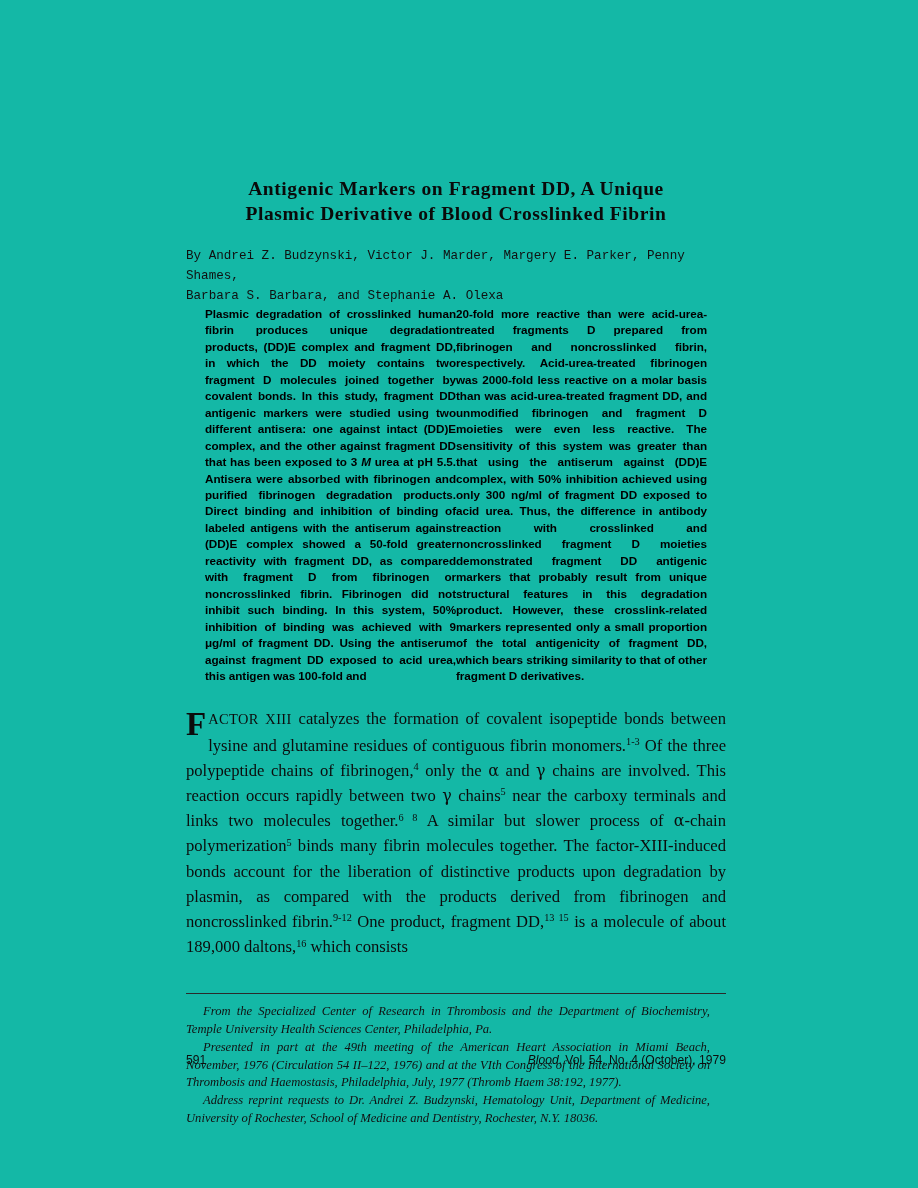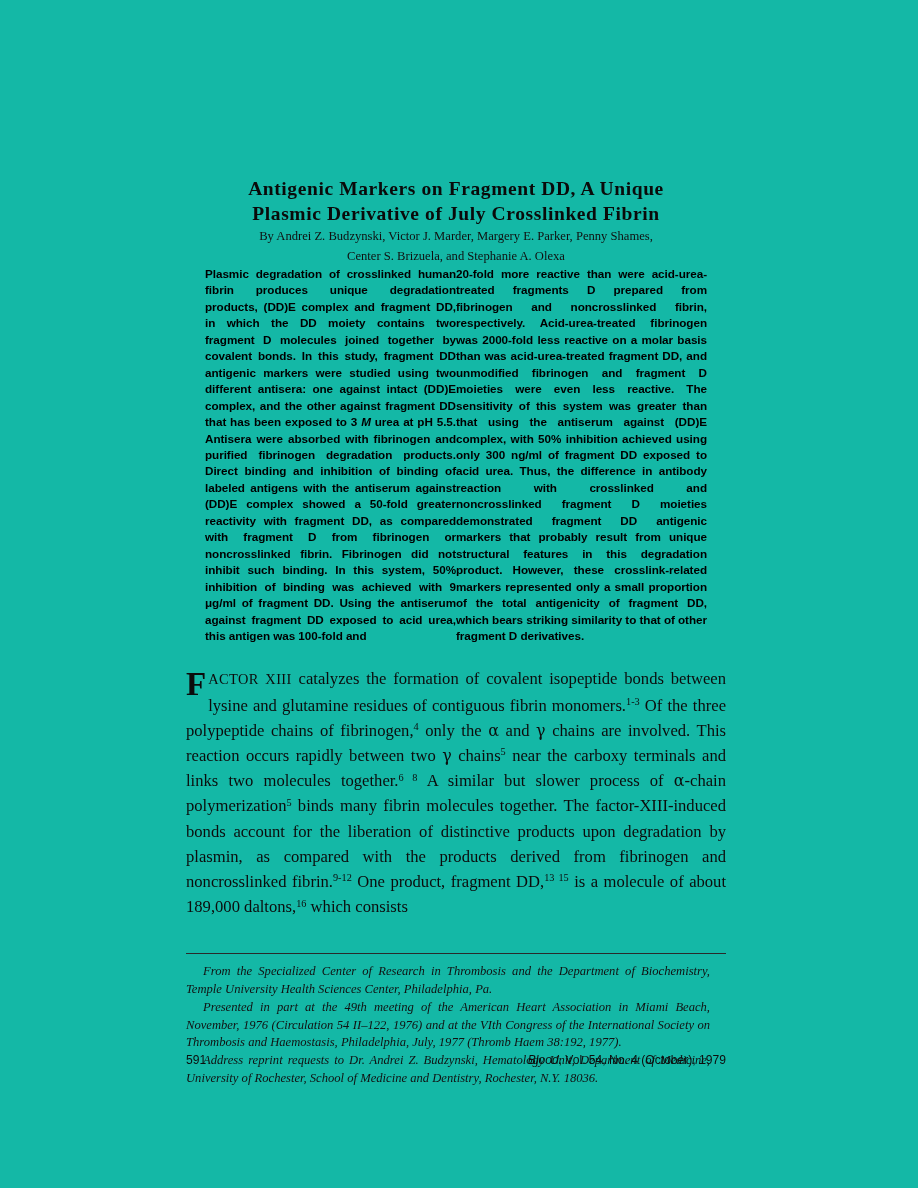--- a/index.html
+++ b/index.html
@@ -41,22 +41,23 @@
     font-family: "Liberation Serif", "DejaVu Serif", serif;
     font-weight: bold;
     font-size: 19.5px;
     line-height: 25px;
     letter-spacing: 0.6px;
     color: #0a0a0a;
   }
 
   
   .authors {
-    text-align: center;
-    font-family: Liberation Serif, serif;
+    margin-top: 20px;
+    text-align: left;
+    font-family: Liberation Mono, monospace;
     font-size: 12.6px;
     line-height: 20px;
     color: #101010;
   }
 
   
   .abstract {
     display: flex;
     justify-content: center;
   }
@@ -147,26 +148,26 @@
 </style>
 </head>
 <body>
 
 <div class="page">
 
   <div class="content">
 
     <div class="title-block">
       <div class="title-line">Antigenic Markers on Fragment DD, A Unique</div>
-      <div class="title-line">Plasmic Derivative of July Crosslinked Fibrin</div>
+      <div class="title-line">Plasmic Derivative of Blood Crosslinked Fibrin</div>
     </div>
 
     <div class="authors">
       <div>By Andrei Z. Budzynski, Victor J. Marder, Margery E. Parker, Penny Shames,</div>
-      <div>Center S. Brizuela, and Stephanie A. Olexa</div>
+      <div>Barbara S. Barbara, and Stephanie A. Olexa</div>
     </div>
 
     <div class="abstract">
       <div class="abs-col">
         <p>
           <span>Plasmic degradation of crosslinked human fibrin produces unique degradation products, (DD)E complex and fragment DD, in which the DD moiety contains two fragment D molecules joined together by covalent bonds. In this study, fragment DD antigenic markers were studied using two different antisera: one against intact (DD)E complex, and the other against fragment DD that has been exposed to 3 </span><i>M</i><span> urea at pH 5.5. Antisera were absorbed with fibrinogen and purified fibrinogen degradation products. Direct binding and inhibition of binding of labeled antigens with the antiserum against (DD)E complex showed a 50-fold greater reactivity with fragment DD, as compared with fragment D from fibrinogen or noncrosslinked fibrin. Fibrinogen did not inhibit such binding. In this system, 50% inhibition of binding was achieved with 9 μg/ml of fragment DD. Using the antiserum against fragment DD exposed to acid urea, this antigen was 100-fold and</span>
         </p>
       </div>
       <div class="abs-col">
         <p>20-fold more reactive than were acid-urea-treated fragments D prepared from fibrinogen and noncrosslinked fibrin, respectively. Acid-urea-treated fibrinogen was 2000-fold less reactive on a molar basis than was acid-urea-treated fragment DD, and unmodified fibrinogen and fragment D moieties were even less reactive. The sensitivity of this system was greater than that using the antiserum against (DD)E complex, with 50% inhibition achieved using only 300 ng/ml of fragment DD exposed to acid urea. Thus, the difference in antibody reaction with crosslinked and noncrosslinked fragment D moieties demonstrated fragment DD antigenic markers that probably result from unique structural features in this degradation product. However, these crosslink-related markers represented only a small proportion of the total antigenicity of fragment DD, which bears striking similarity to that of other fragment D derivatives.</p>

